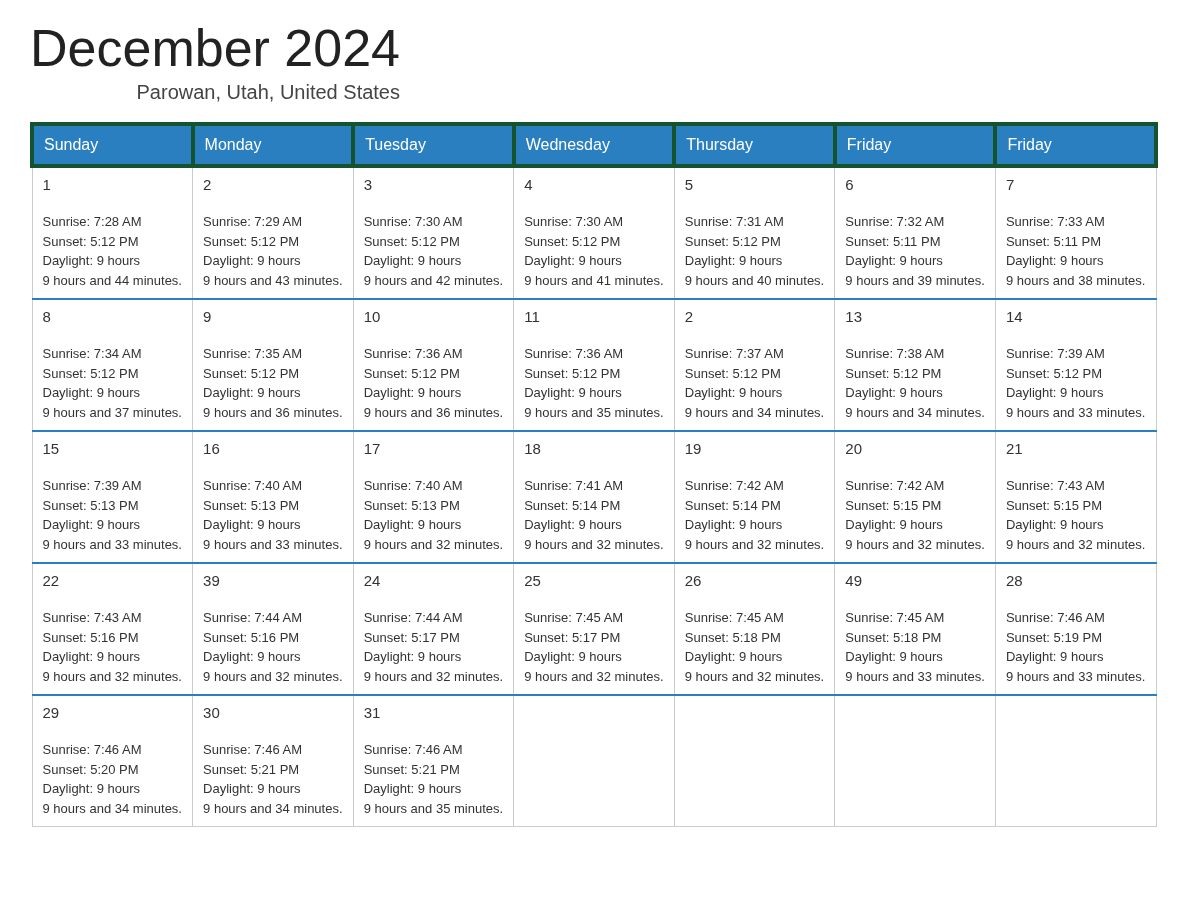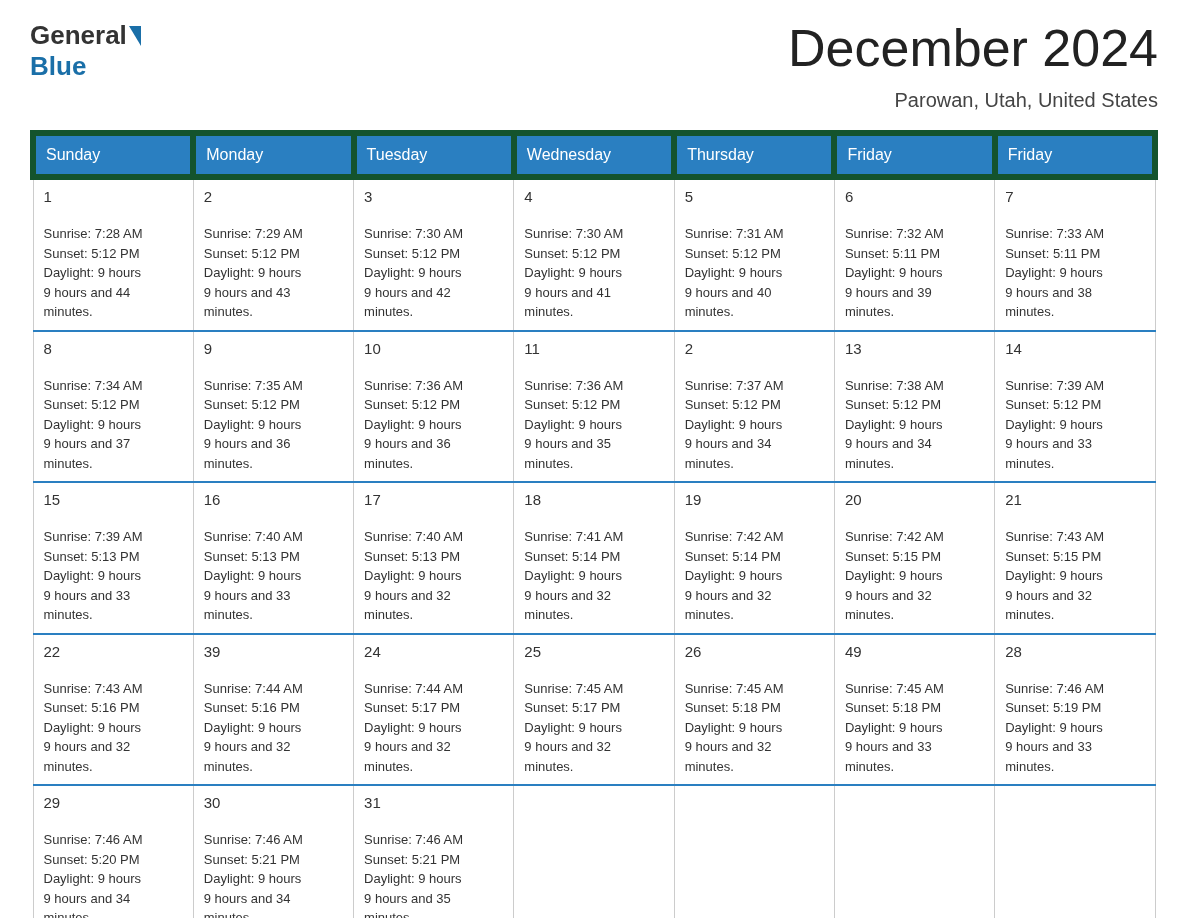--- a/index.html
+++ b/index.html
@@ -46,35 +46,35 @@
     }
     .month-title {
       font-size: 52px;
       font-weight: 300;
       color: #222;
       line-height: 1.1;
     }
     .location-title {
       font-size: 20px;
       color: #444;
-      margin-top: 12px;
+      margin-top: 4px;
     }
     table {
       width: 100%;
       border-collapse: collapse;
       table-layout: fixed;
     }
     thead th {
       background-color: #2a7fc1;
       color: #fff;
       text-align: left;
       padding: 10px 10px;
       font-size: 16px;
       font-weight: normal;
-      border: 6px solid #14532d;
+      border: 4px solid #14532d;
     }
     tbody td {
       vertical-align: top;
       padding: 8px 10px;
       border: 1px solid #ccc;
       border-top: 2px solid #2a7fc1;
       font-size: 13px;
       color: #333;
       min-height: 90px;
       height: 115px;
@@ -93,27 +93,20 @@
     }
     td.empty {
       background: #fff;
       border-top: 2px solid #2a7fc1;
     }
   </style>
 </head>
 <body>
 
 <div class="header-area">
-  <div class="logo">
-    <div class="logo-text">
-      <span class="logo-general">General</span>
-      <span class="logo-triangle"></span>
-    </div>
-    <span class="logo-blue">Blue</span>
-  </div>
   <div class="title-area">
     <div class="month-title">December 2024</div>
     <div class="location-title">Parowan, Utah, United States</div>
   </div>
 </div>
 
 <table>
   <thead>
     <tr>
     <th>Sunday</th>

